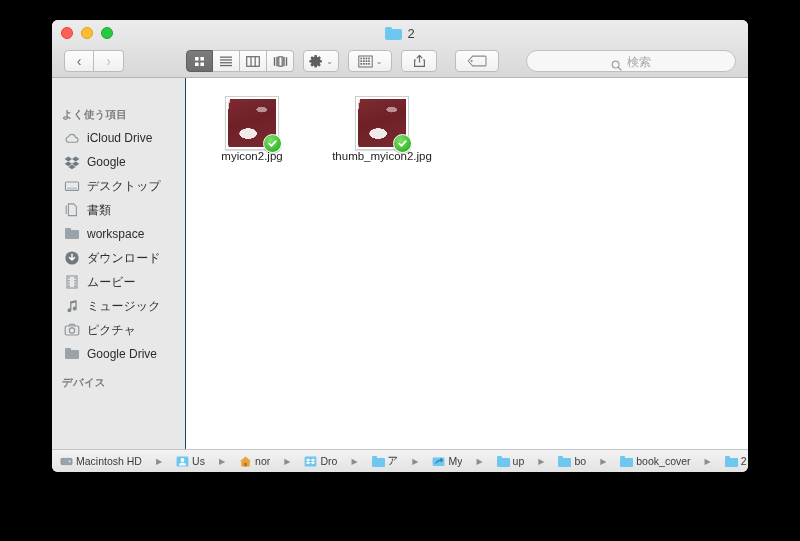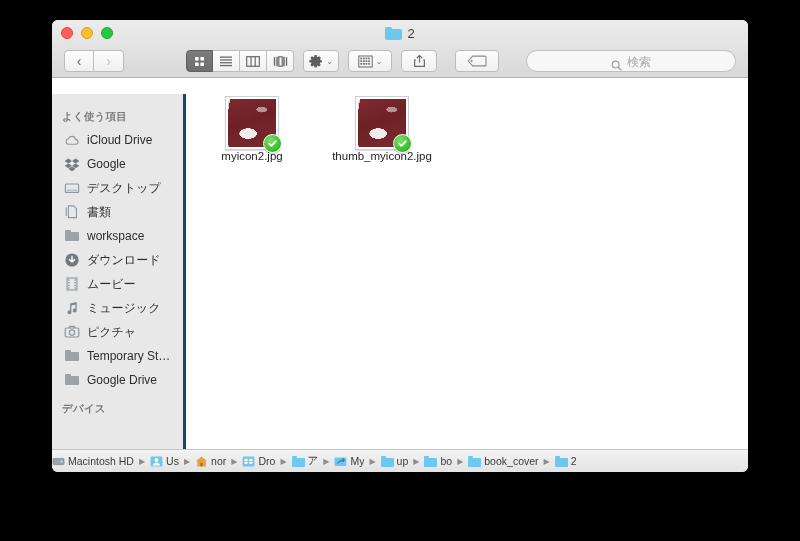--- a/index.html
+++ b/index.html
@@ -98,25 +98,24 @@
     color: #a8a8a8; font-size: 12px; font-family: Liberation Mono, monospace;
   }
 
   
   .body { flex: 1; display: flex; min-height: 0; }
 
   
   .sidebar {
     width: 134px;
     background: #e8e8e8;
-    border-right: 3px solid #0c4a6e;
-    padding-top: 12px;
+    border-right: 1px solid #0c4a6e;
+    padding-top: 26px;
     overflow: hidden;
     flex: none;
-    margin-top: 16px;
   }
   .sb-header {
     font-size: 10.5px; color: #7a7a7a; font-weight: bold;
     padding: 4px 0 4px 10px; letter-spacing: .2px;
   }
   .sb-item {
     display: flex; align-items: center; gap: 7px;
     height: 24px; padding-left: 12px;
     font-size: 12px; color: #2d2d2d;
     white-space: nowrap;
@@ -165,21 +164,21 @@
   }
   .badge svg { display:block; }
   .fname { font-size: 11.5px; color: #1d1d1d; white-space: nowrap; }
 
   
   .pathbar {
     height: 23px; flex: none;
     background: linear-gradient(to bottom,#f3f3f3,#e3e3e3);
     border-top: 1px solid #c6c6c6;
     display: flex; align-items: center;
-    gap: 4px;
+    padding-left: 8px; gap: 13px;
     overflow: hidden;
   }
   .pb-seg { display: flex; align-items: center; gap: 3px; font-size: 10.5px; color: #3a3a3a; white-space: nowrap; }
   .pb-seg .pb-label { overflow: hidden; text-overflow: clip; display:inline-block; }
   .pb-sep { color: #8d8d8d; font-size: 8px; margin: 0 1px; }
   .pb-icon { width: 13px; height: 13px; flex:none; position: relative; }
   .pb-folder:before{content:'';position:absolute;left:0;top:3px;width:13px;height:9px;background:#6ec7ef;border-radius:1px;}
   .pb-folder:after{content:'';position:absolute;left:0;top:1px;width:5px;height:2.5px;background:#6ec7ef;border-radius:1px 1px 0 0;}
 
   
@@ -418,24 +417,20 @@
         <span class="sb-icon">
           <svg width="16" height="16" viewBox="0 0 16 16">
               <rect x="1.2" y="4" width="13.6" height="9" rx="1.4" fill="none" stroke="#8d969c" stroke-width="1.15"></rect>
               <path d="M5 4 L6 2.4 H10 L11 4" fill="none" stroke="#8d969c" stroke-width="1.15"></path>
               <circle cx="8" cy="8.6" r="2.7" fill="none" stroke="#8d969c" stroke-width="1.15"></circle>
             </svg>
         </span>
         <span class="sb-label">ピクチャ</span>
       </div>
 
-      <div class="sb-item">
-        <span class="sb-icon ic-folder"></span>
-        <span class="sb-label">Temporary St…</span>
-      </div>
 
       <div class="sb-item">
         <span class="sb-icon ic-folder"></span>
         <span class="sb-label">Google Drive</span>
       </div>
 
       <div class="sb-header" style="padding-top:10px">デバイス</div>
 
       <div class="sb-item">
         

